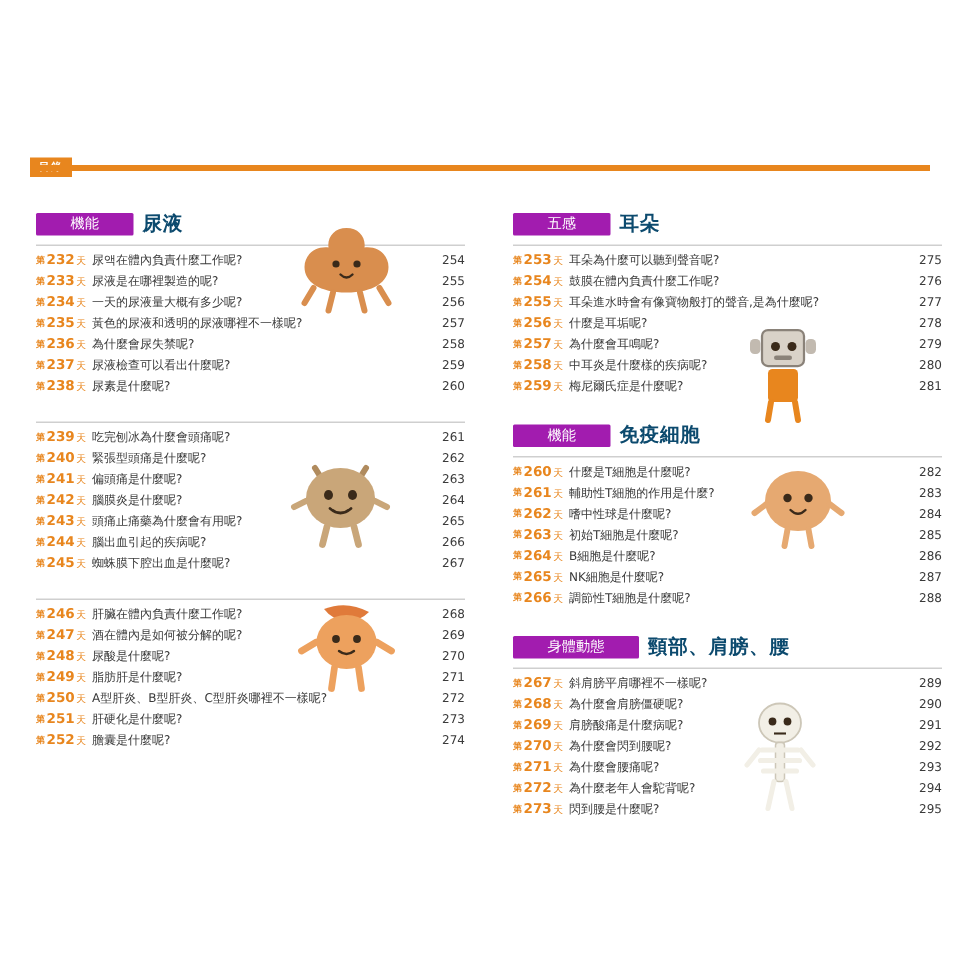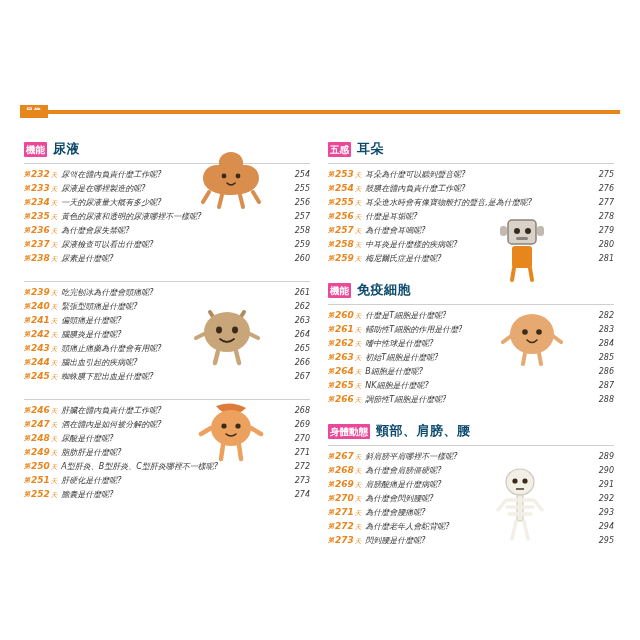--- a/index.html
+++ b/index.html
@@ -35,53 +35,53 @@
     line-height:9px;
     font-weight:bold;
   }
   
   .col{
     position:absolute;
     top:140px;
     width:286px;
   }
   .col.left{left:24px;}
-  .col.right{left:328px;}
+  .col.right{left:342px;}
 
   
   .section{ position:relative; margin-bottom:16px; }
   .sec-head{
     display:flex;
     align-items:center;
     gap:6px;
     margin-bottom:5px;
   }
   .sec-chip{
-    background:#ec4899;
+    background:#a21caf;
     color:#fff;
     font-size:9.5px;
-    font-weight:bold;
-    padding:2px 2px;
+    font-weight:normal;
+    padding:2px 23px;
     line-height:11px;
     border-radius:1px;
     white-space:nowrap;
   }
   .sec-title{
     color:#0c4a6e;
     font-size:13px;
     font-weight:bold;
     letter-spacing:0.5px;
     white-space:nowrap;
   }
   .sec-rule{
     border-bottom:1px solid #cfcfcf;
     margin:2px 0 3px 0;
   }
   
-  .rows{ position:relative; z-index:2;font-style:italic; }
+  .rows{ position:relative; z-index:2; }
   .row{
     display:flex;
     align-items:baseline;
     font-size:8px;
     color:#3a3a3a;
     line-height:14px;
     height:14px;
     white-space:nowrap;
   }
   .qmark{

